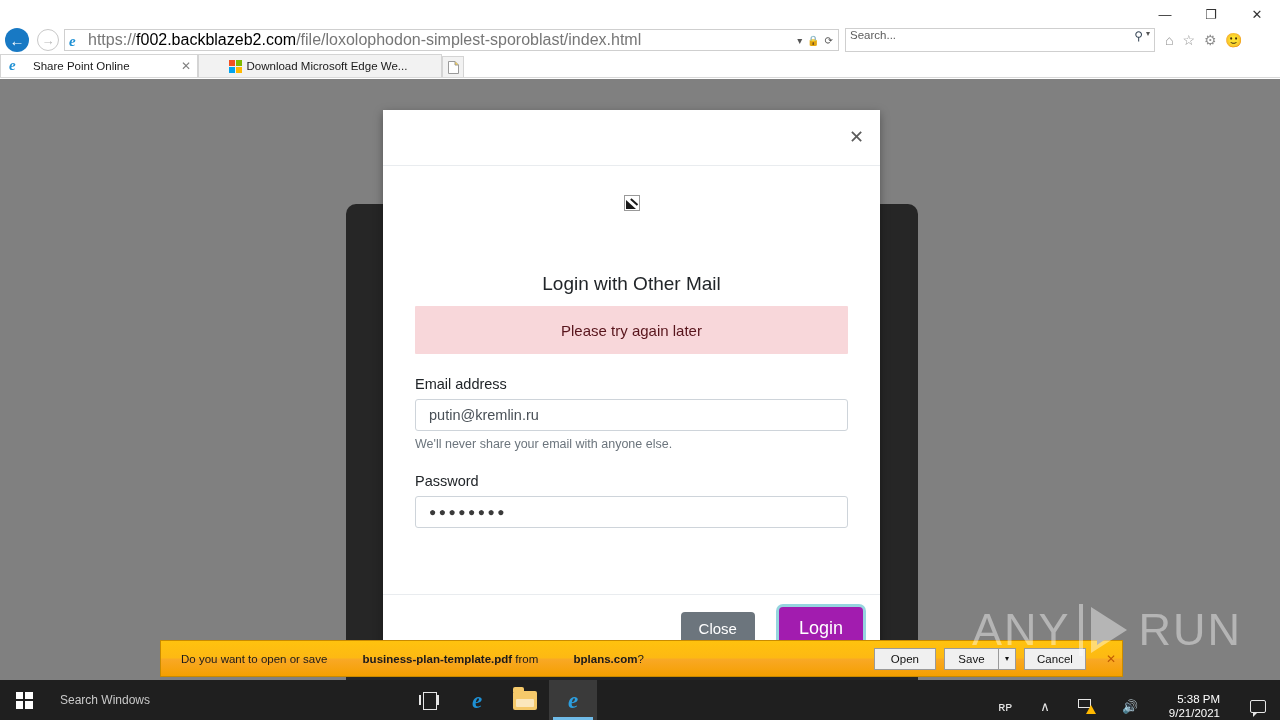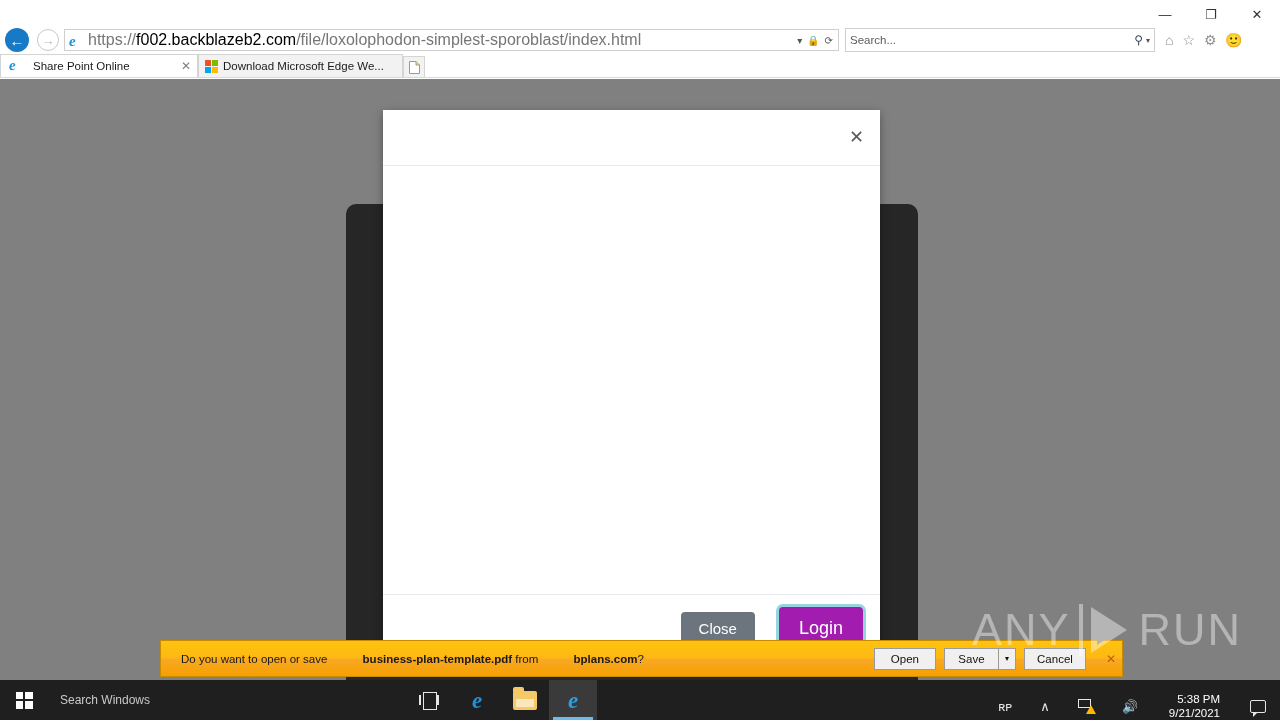--- a/index.html
+++ b/index.html
@@ -58,21 +58,21 @@
   }
   .urltext {
     flex: 1 1 auto; font-size: 16px; color: #000;
     white-space: nowrap; overflow: hidden; text-overflow: clip;
   }
   .urltext .dim { color: #767676; }
   .addr-icons { display:flex; align-items:center; gap:5px; padding-right: 3px; }
   .addr-icons span { color:#555; font-size: 10px; }
   .searchbox {
     width: 310px; height: 24px; margin-left: 6px; border: 1px solid #cfcfcf;
-    background: #fff; display:flex; align-items:center; padding: 0 4px;
+    background: #fff; display:flex; align-items:flex-start; padding: 0 4px;
   }
   .searchbox .ph { flex:1; font-size: 11.5px; color: #5d5d5d; }
   .searchbox .mag { color:#3b4a5a; font-size: 12px; }
   .searchbox .caret { color:#555; font-size: 8px; margin-left:3px; }
   .chrome-icons { display:flex; align-items:center; gap:9px; margin-left: 10px; }
   .chrome-icons span { font-size: 14px; color: #909090; line-height:1; }
 
   .tabstrip {
     position: absolute; left: 0; top: 54px; width: 1280px; height: 24px;
     background: #ffffff; display:flex; align-items: flex-end;
@@ -83,21 +83,21 @@
     padding: 0 6px; font-size: 11.5px; color: #1a1a1a;
     border: 1px solid #d4d4d4; border-bottom: none; background: #fff;
     position: relative;
   }
   .tab.active { background:#ffffff; }
   .tab.inactive { background:#f2f2f2; color:#1a1a1a; }
   .tab .label { white-space: nowrap; overflow: hidden; }
   .tab-close { color:#808080; font-size: 12px; margin-left: 8px; }
   .tab1 { width: 198px; }
   .tab1 .label { width: 140px; }
-  .tab2 { width: 205px; }
+  .tab2 { width: 244px; justify-content: center; }
   .tab2 .label { width: 165px; }
   .newtab {
     width: 22px; height: 21px; border:1px solid #d4d4d4; border-bottom:none;
     background:#f2f2f2; display:flex; align-items:center; justify-content:center;
   }
   .ms-logo { width: 13px; height: 13px; display:grid; grid-template-columns: 1fr 1fr; grid-template-rows: 1fr 1fr; gap:1px; }
   .ms-logo i { display:block; }
   .ms-logo i:nth-child(1){ background:#f25022; }
   .ms-logo i:nth-child(2){ background:#7fba00; }
   .ms-logo i:nth-child(3){ background:#00a4ef; }
@@ -394,20 +394,37 @@
   <div class="viewport">
 
     <div class="dark-card"></div>
 
     <div class="modal">
 
       <div class="modal-header">
         <button class="modal-close">✕</button>
       </div>
 
+      <div class="modal-body">
+        <div class="broken-img"></div>
+        <div class="modal-title">Login with Other Mail</div>
+
+        <div class="alert">
+          <span>Please try again later</span>
+        </div>
+
+        <div class="field-label">Email address</div>
+        <input class="field-input" type="text" value="putin@kremlin.ru" style="">
+        <div class="field-help">We'll never share your email with anyone else.</div>
+
+        <div class="field-label">Password</div>
+        <div class="field-input" style="display:flex;align-items:center;">
+          <span class="pw-dots">●●●●●●●●</span>
+        </div>
+      </div>
 
       <div class="modal-footer">
         <button class="btn btn-close-modal">Close</button>
         <button class="btn btn-login">Login</button>
       </div>
     </div>
 
     <div class="dlbar" style="top:561px;">
       <div class="msg"><span>Do you want to open or save </span><b>business-plan-template.pdf</b><span> from </span><b>bplans.com</b><span>?</span></div>
       <div class="dl-actions">

